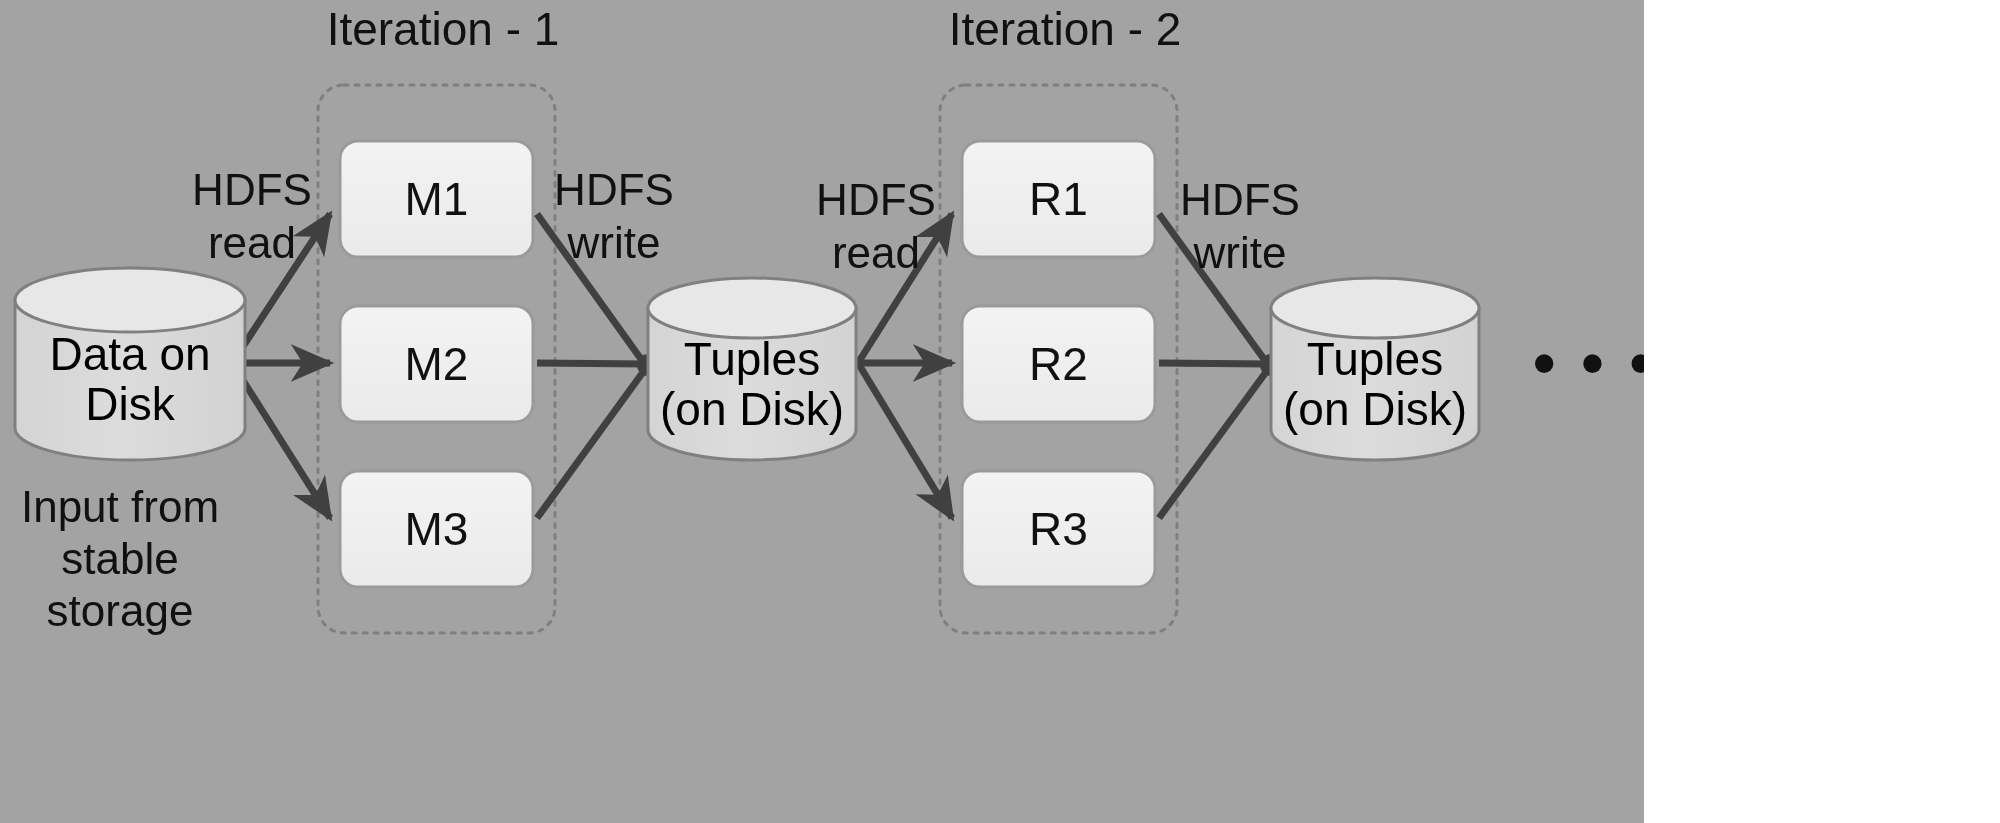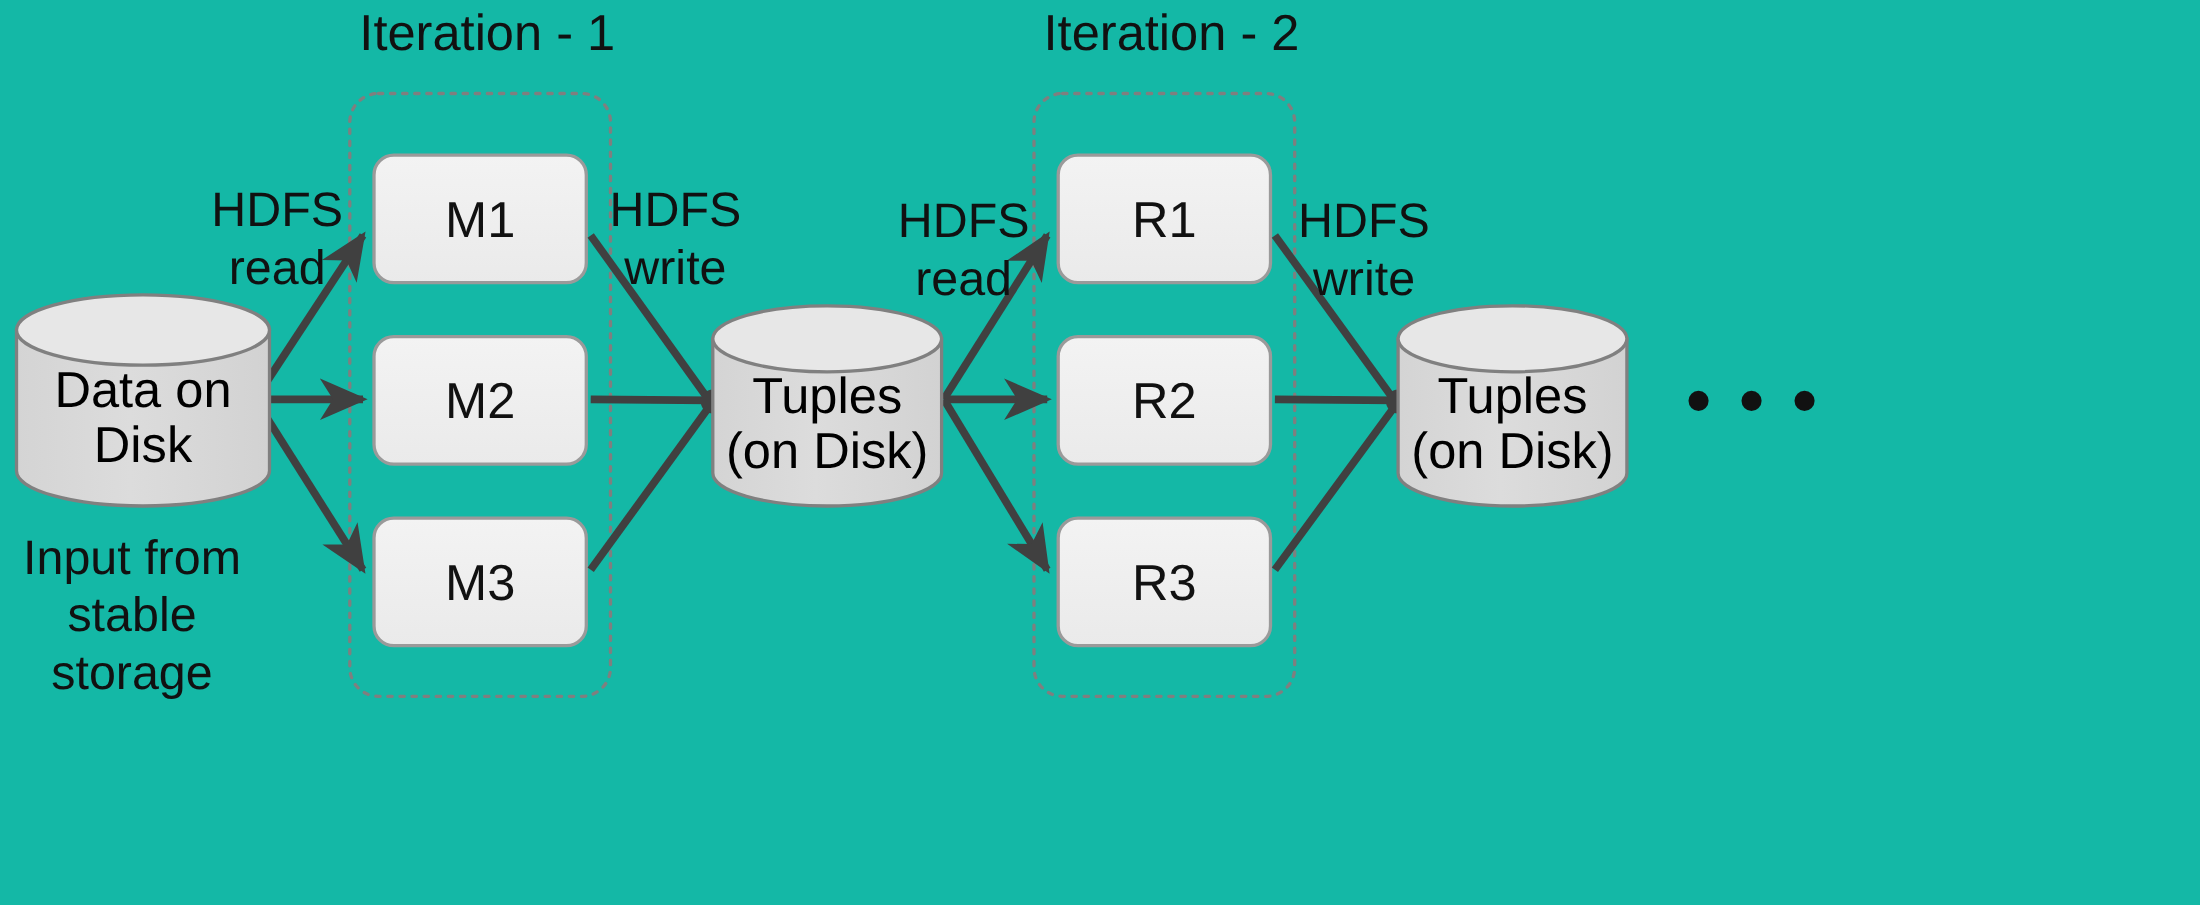--- a/index.html
+++ b/index.html
@@ -5,23 +5,23 @@
   html, body {
     margin: 0;
     padding: 0;
     background: #ffffff;
   }
   body {
     font-family: "Liberation Sans", sans-serif;
   }
   #stage {
     position: relative;
-    width: 2000px;
+    width: 1644px;
     height: 823px;
-    background: #14b8a6;
+    background: #a3a3a3;
     overflow: hidden;
   }
   #diagram {
     position: absolute;
     left: 0;
     top: 0;
     width: 2000px;
     height: 823px;
     display: block;
   }

